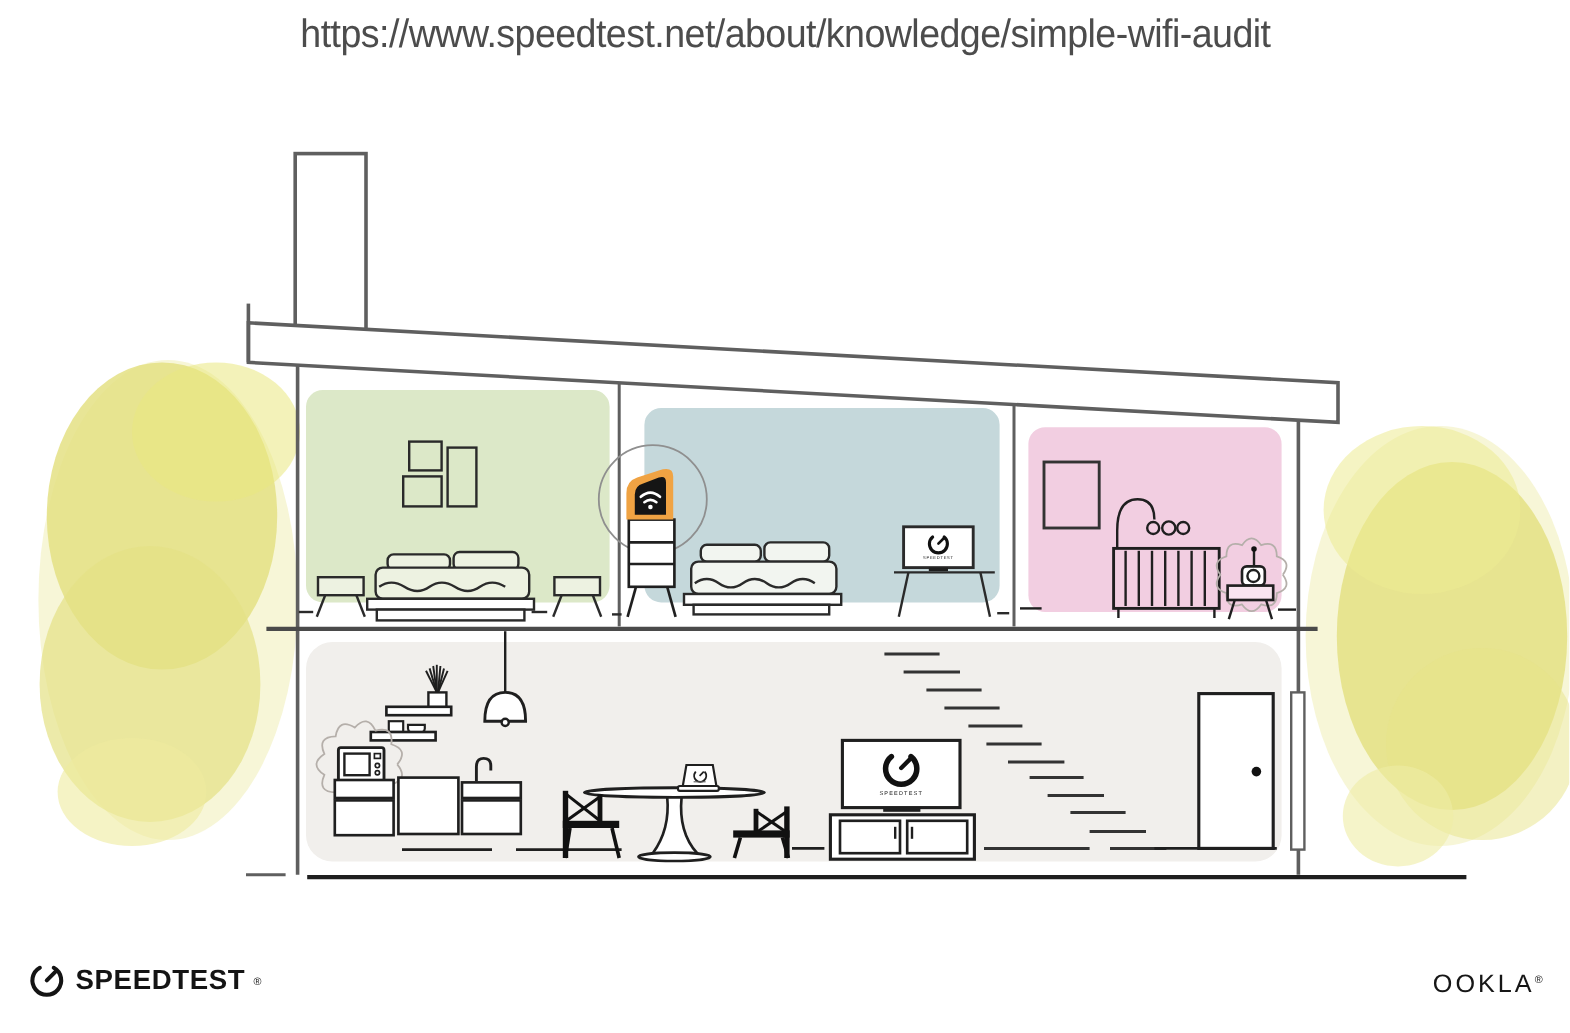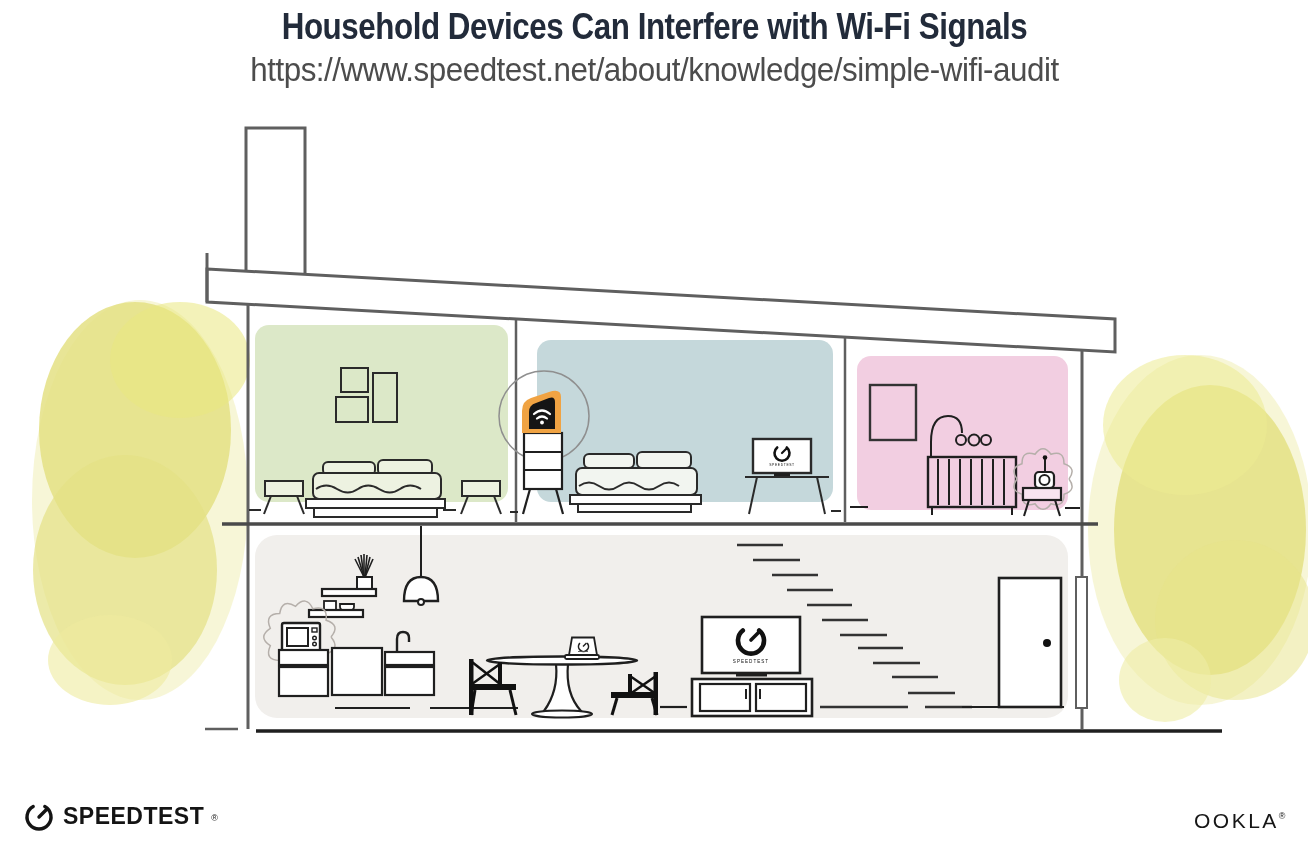--- a/index.html
+++ b/index.html
@@ -17,21 +17,20 @@
   .ftr-left sup,.ftr-right sup{font-size:9px;vertical-align:top;position:relative;top:2px;color:#141414;}
   .ftr-right{position:absolute;right:20px;bottom:28px;font-size:21px;font-weight:400;
         color:#161616;letter-spacing:2.5px;}
 </style>
 </head>
 <body>
 
 <div class="page">
 
   <div class="hdr">
-    <div><span class="title">Household Devices Can Interfere with Wi-Fi Signals</span></div>
     <div class="url-row"><span class="url">https://www.speedtest.net/about/knowledge/simple-wifi-audit</span></div>
   </div>
 
   <svg class="scene" width="1308" height="861" viewBox="0 0 1308 861">
 
     <g>
       <ellipse cx="140" cy="500" rx="108" ry="200" opacity="0.5" fill="#f0edb0"></ellipse>
       <ellipse cx="135" cy="430" rx="96" ry="128" opacity="0.85" fill="#e4e184"></ellipse>
       <ellipse cx="125" cy="570" rx="92" ry="115" opacity="0.7" fill="#e4e184"></ellipse>
       <ellipse cx="110" cy="660" rx="62" ry="45" fill="#eeeb9f" opacity="0.6"></ellipse>

